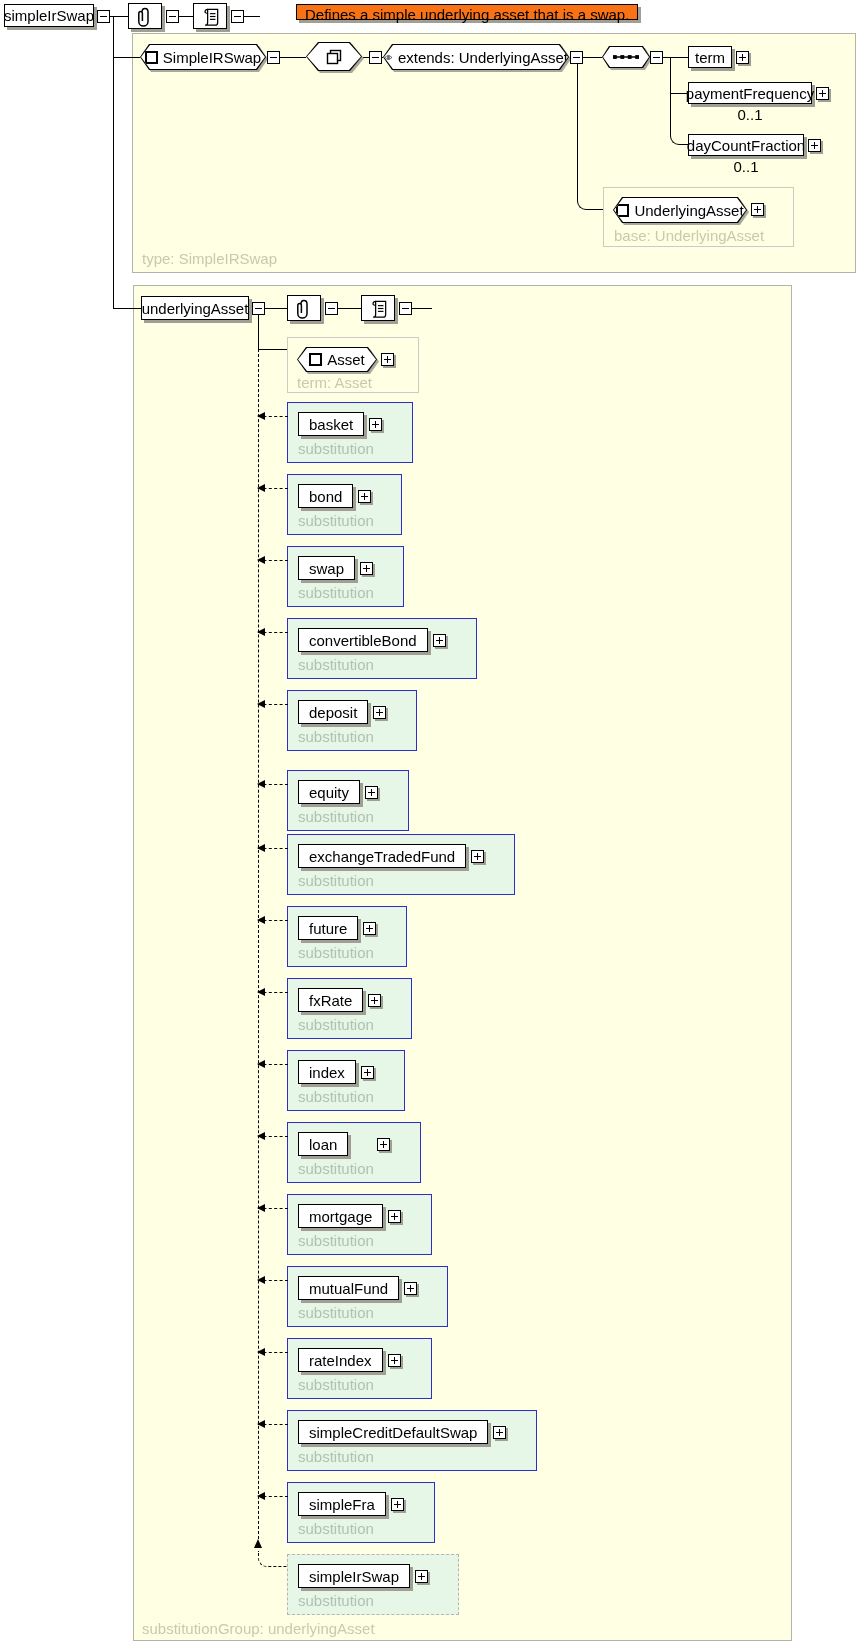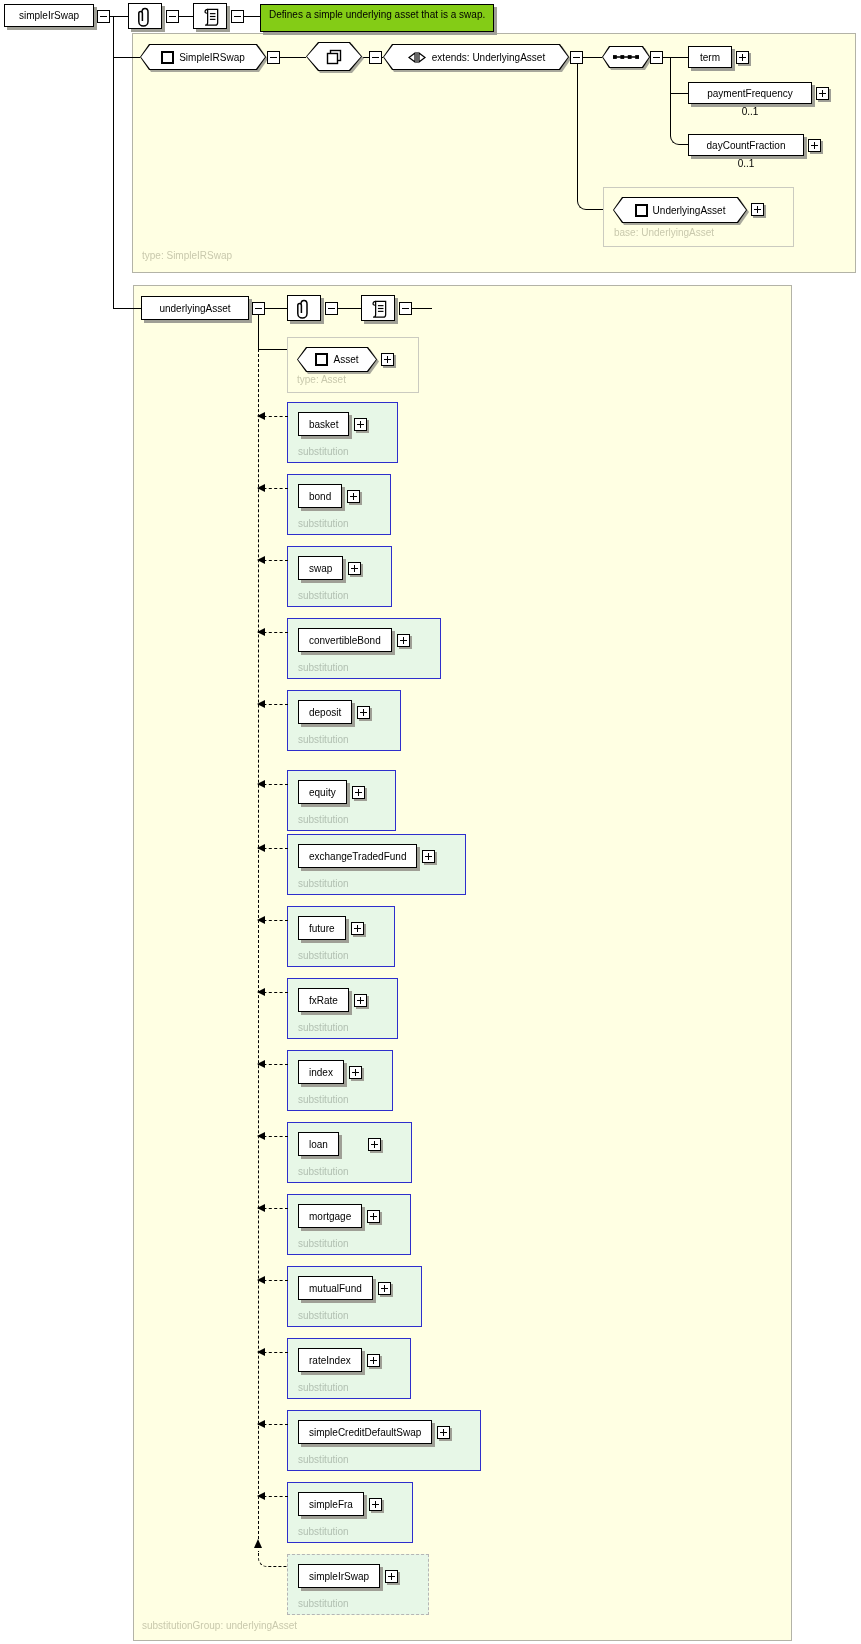--- a/index.html
+++ b/index.html
@@ -1,27 +1,27 @@
 <!DOCTYPE html>
 <html><head>
 <meta charset="utf-8">
 <style>
   html,body{margin:0;padding:0;background:#fff;}
   .canvas{position:relative;width:861px;height:1644px;background:#fff;overflow:hidden;
-          font-family:"Liberation Sans","DejaVu Sans",sans-serif;font-size:10px;color:#000;text-decoration:underline;}
+          font-family:"Liberation Sans","DejaVu Sans",sans-serif;font-size:15px;color:#000;text-decoration:underline;}
 
   
   .panel{position:absolute;background:#ffffe3;border:1px solid #b3b3a7;box-sizing:border-box;}
 
   
   .elbox{position:absolute;background:#fff;border:1px solid #000;box-sizing:border-box;
          box-shadow:3px 3px 0 #9f9f96;display:flex;align-items:center;justify-content:center;
          white-space:nowrap;}
-  .docbox{position:absolute;background:#84cc16;border:1px solid #000;box-sizing:border-box;
-          box-shadow:3px 3px 0 #9f9f96;height:28px;line-height:20px;padding:0 8px;white-space:nowrap;}
+  .docbox{position:absolute;background:#f97316;border:1px solid #000;box-sizing:border-box;
+          box-shadow:3px 3px 0 #9f9f96;height:16px;line-height:20px;padding:0 8px;white-space:nowrap;margin-left:36px;}
   .annbox{position:absolute;width:34px;height:26px;background:#fff;border:1px solid #000;
           box-sizing:border-box;box-shadow:3px 3px 0 #9f9f96;display:flex;align-items:center;justify-content:center;}
 
   
   .tg{position:absolute;width:13px;height:13px;background:#fff;border:1px solid #000;box-sizing:border-box;}
   .tg::before{content:"";position:absolute;left:2px;right:2px;top:5px;height:1px;background:#000;}
   .tg.plus::after{content:"";position:absolute;top:2px;bottom:2px;left:5px;width:1px;background:#000;}
   .tg.shadow{box-shadow:2px 2px 0 #9f9f96;}
 
   
@@ -228,21 +228,21 @@
 
   <div class="ctn" style="left:287px;top:337px;width:132px;height:56px;"></div>
   <div class="hex" style="left:297px;top:347px;width:80px;height:25px;text-align:center;">
     <div class="o hx"></div>
     <div class="i hx">
       <span class="sqicon"></span>
       <span>Asset</span>
     </div>
   </div>
   <span class="tg plus shadow" style="left:381px;top:353px;"></span>
-  <div class="cap" style="left:297px;top:374px;">type: Asset</div>
+  <div class="cap" style="left:297px;top:374px;">term: Asset</div>
 
   <div id="sub-host">
       <div class="sub" style="top: 402px;">
       <div class="branch"></div>
       <div class="sbox">
         <span>basket</span>
       </div>
       <span class="stg"></span>
       <div class="scap">substitution</div>
     </div>

